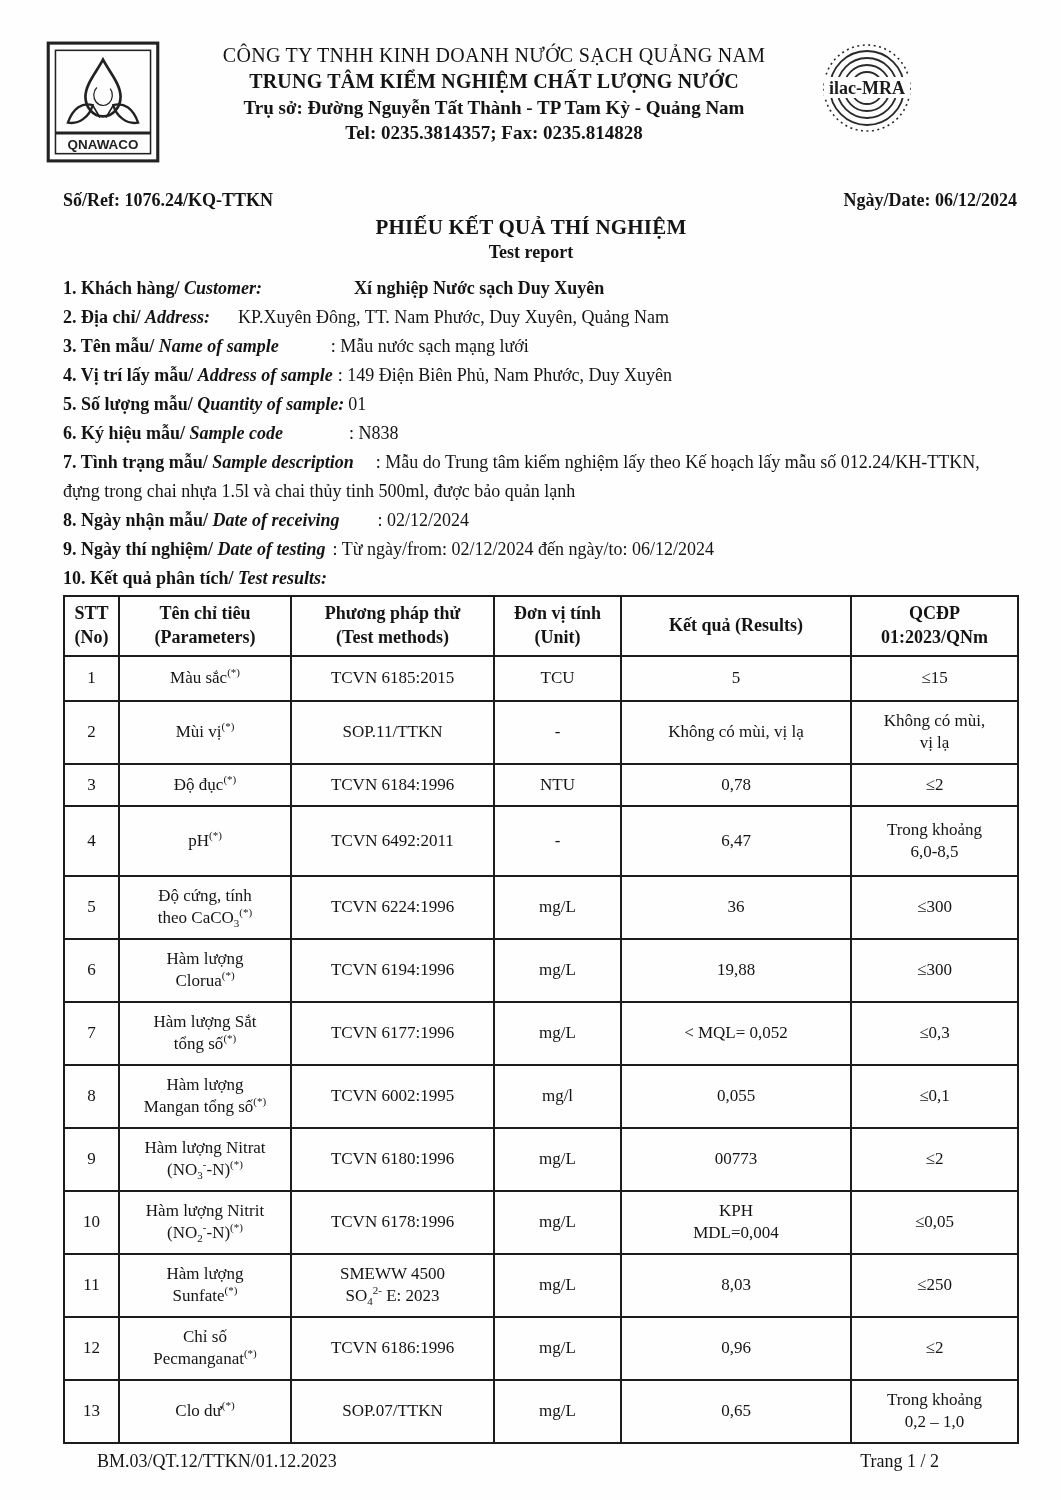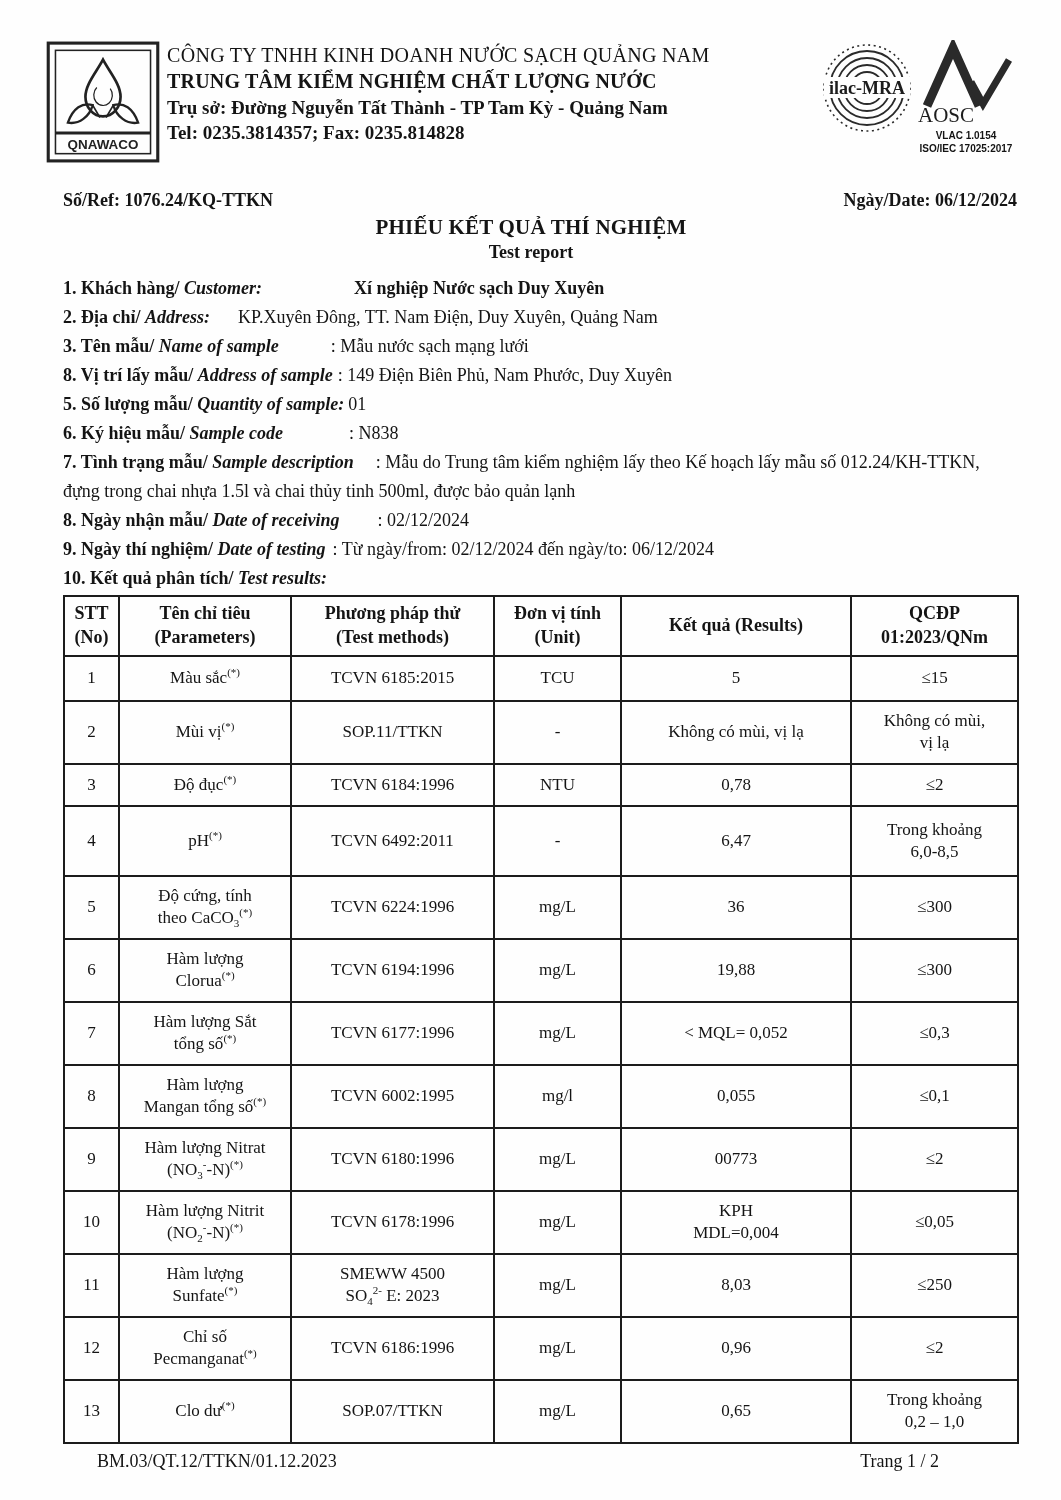--- a/index.html
+++ b/index.html
@@ -6,21 +6,21 @@
   html,body { margin:0; padding:0; background:#e8e8e8; }
   body { font-family:"Liberation Serif", serif; color:#141414; }
   .page {
     position:relative; width:1061px; height:1500px; margin:0 auto;
     background:#fefefe; padding:34px 44px 0 45px; overflow:hidden;
   }
 
   
   .letterhead { display:flex; align-items:flex-start; }
   .logo-box { width:122px; flex:none; padding-top:6px; }
-  .head-center { flex:1; padding-top:8px; line-height:1.32; }
+  .head-center { flex:1; text-align:center; padding-top:8px; line-height:1.32; }
   .company-line { font-size:20px; letter-spacing:0.3px; }
   .center-line { font-size:20px; font-weight:bold; letter-spacing:0.2px; }
   .addr-line, .tel-line, .email-line { font-size:19px; font-weight:bold; }
   .email-link { font-weight:normal; text-decoration:underline; }
   .head-right { flex:none; width:196px; display:flex; gap:4px; align-items:flex-start; padding-top:6px; }
   .aosc-wrap { text-align:center; }
   .aosc-sub { font-family:"Liberation Sans", sans-serif; font-size:10px; font-weight:bold; line-height:1.25; }
 
   
   .ref-row { display:flex; justify-content:space-between; font-size:18px; font-weight:bold; margin-top:22px; padding-left:18px; }
@@ -100,57 +100,48 @@
           <circle cx="46" cy="46" r="37" stroke-width="1.8"></circle>
           <circle cx="46" cy="46" r="30" stroke-width="1.8"></circle>
           <circle cx="46" cy="46" r="23" stroke-width="1.8"></circle>
           <circle cx="46" cy="46" r="16" stroke-width="1.8"></circle>
           <circle cx="46" cy="46" r="9" stroke-width="1.8"></circle>
         </g>
         <rect x="3" y="35" width="86" height="21" fill="#fefefe"></rect>
         <text x="46" y="52" text-anchor="middle" font-family="Liberation Serif, serif" font-size="18" font-weight="bold" fill="#1c1c1c">ilac-MRA</text>
       </svg>
 
-      <div class="aosc-wrap">
-        <svg width="98" height="86" viewBox="0 0 98 86">
-          <path d="M10 66 L36 8 L62 66" fill="none" stroke="#2a2a2a" stroke-width="9"></path>
-          <path d="M54 42 L66 64 L92 20" fill="none" stroke="#2a2a2a" stroke-width="7"></path>
-          <text x="1" y="82" font-family="Liberation Serif, serif" font-size="21" fill="#1c1c1c">AOSC</text>
-        </svg>
-        <div class="aosc-sub">VLAC 1.0154</div>
-        <div class="aosc-sub">ISO/IEC 17025:2017</div>
-      </div>
     </div>
   </header>
 
   <div class="ref-row">
     <span>Số/Ref: 1076.24/KQ-TTKN</span>
     <span>Ngày/Date: 06/12/2024</span>
   </div>
 
   <div class="title-block">
     <div class="page-title">PHIẾU KẾT QUẢ THÍ NGHIỆM</div>
     <div class="page-subtitle">Test report</div>
   </div>
 
   <section class="info">
     <div class="info-item item-1">
       <span class="lv">1. Khách hàng/</span>
       <span class="le">Customer:</span><span class="value">Xí nghiệp Nước sạch Duy Xuyên</span>
     </div>
     <div class="info-item item-2">
       <span class="lv">2. Địa chỉ/</span>
-      <span class="le">Address:</span><span class="value">KP.Xuyên Đông, TT. Nam Điện, Duy Xuyên, Quảng Nam</span>
+      <span class="le">Address:</span><span class="value">KP.Xuyên Đông, TT. Nam Phước, Duy Xuyên, Quảng Nam</span>
     </div>
     <div class="info-item item-3">
       <span class="lv">3. Tên mẫu/</span>
       <span class="le">Name of sample</span><span class="value">: Mẫu nước sạch mạng lưới</span>
     </div>
     <div class="info-item item-4">
-      <span class="lv">8. Vị trí lấy mẫu/</span>
+      <span class="lv">4. Vị trí lấy mẫu/</span>
       <span class="le">Address of sample</span><span class="value">: 149 Điện Biên Phủ, Nam Phước, Duy Xuyên</span>
     </div>
     <div class="info-item item-5">
       <span class="lv">5. Số lượng mẫu/</span>
       <span class="le">Quantity of sample:</span><span class="value">01</span>
     </div>
     <div class="info-item item-6">
       <span class="lv">6. Ký hiệu mẫu/</span>
       <span class="le">Sample code</span><span class="value">: N838</span>
     </div>

